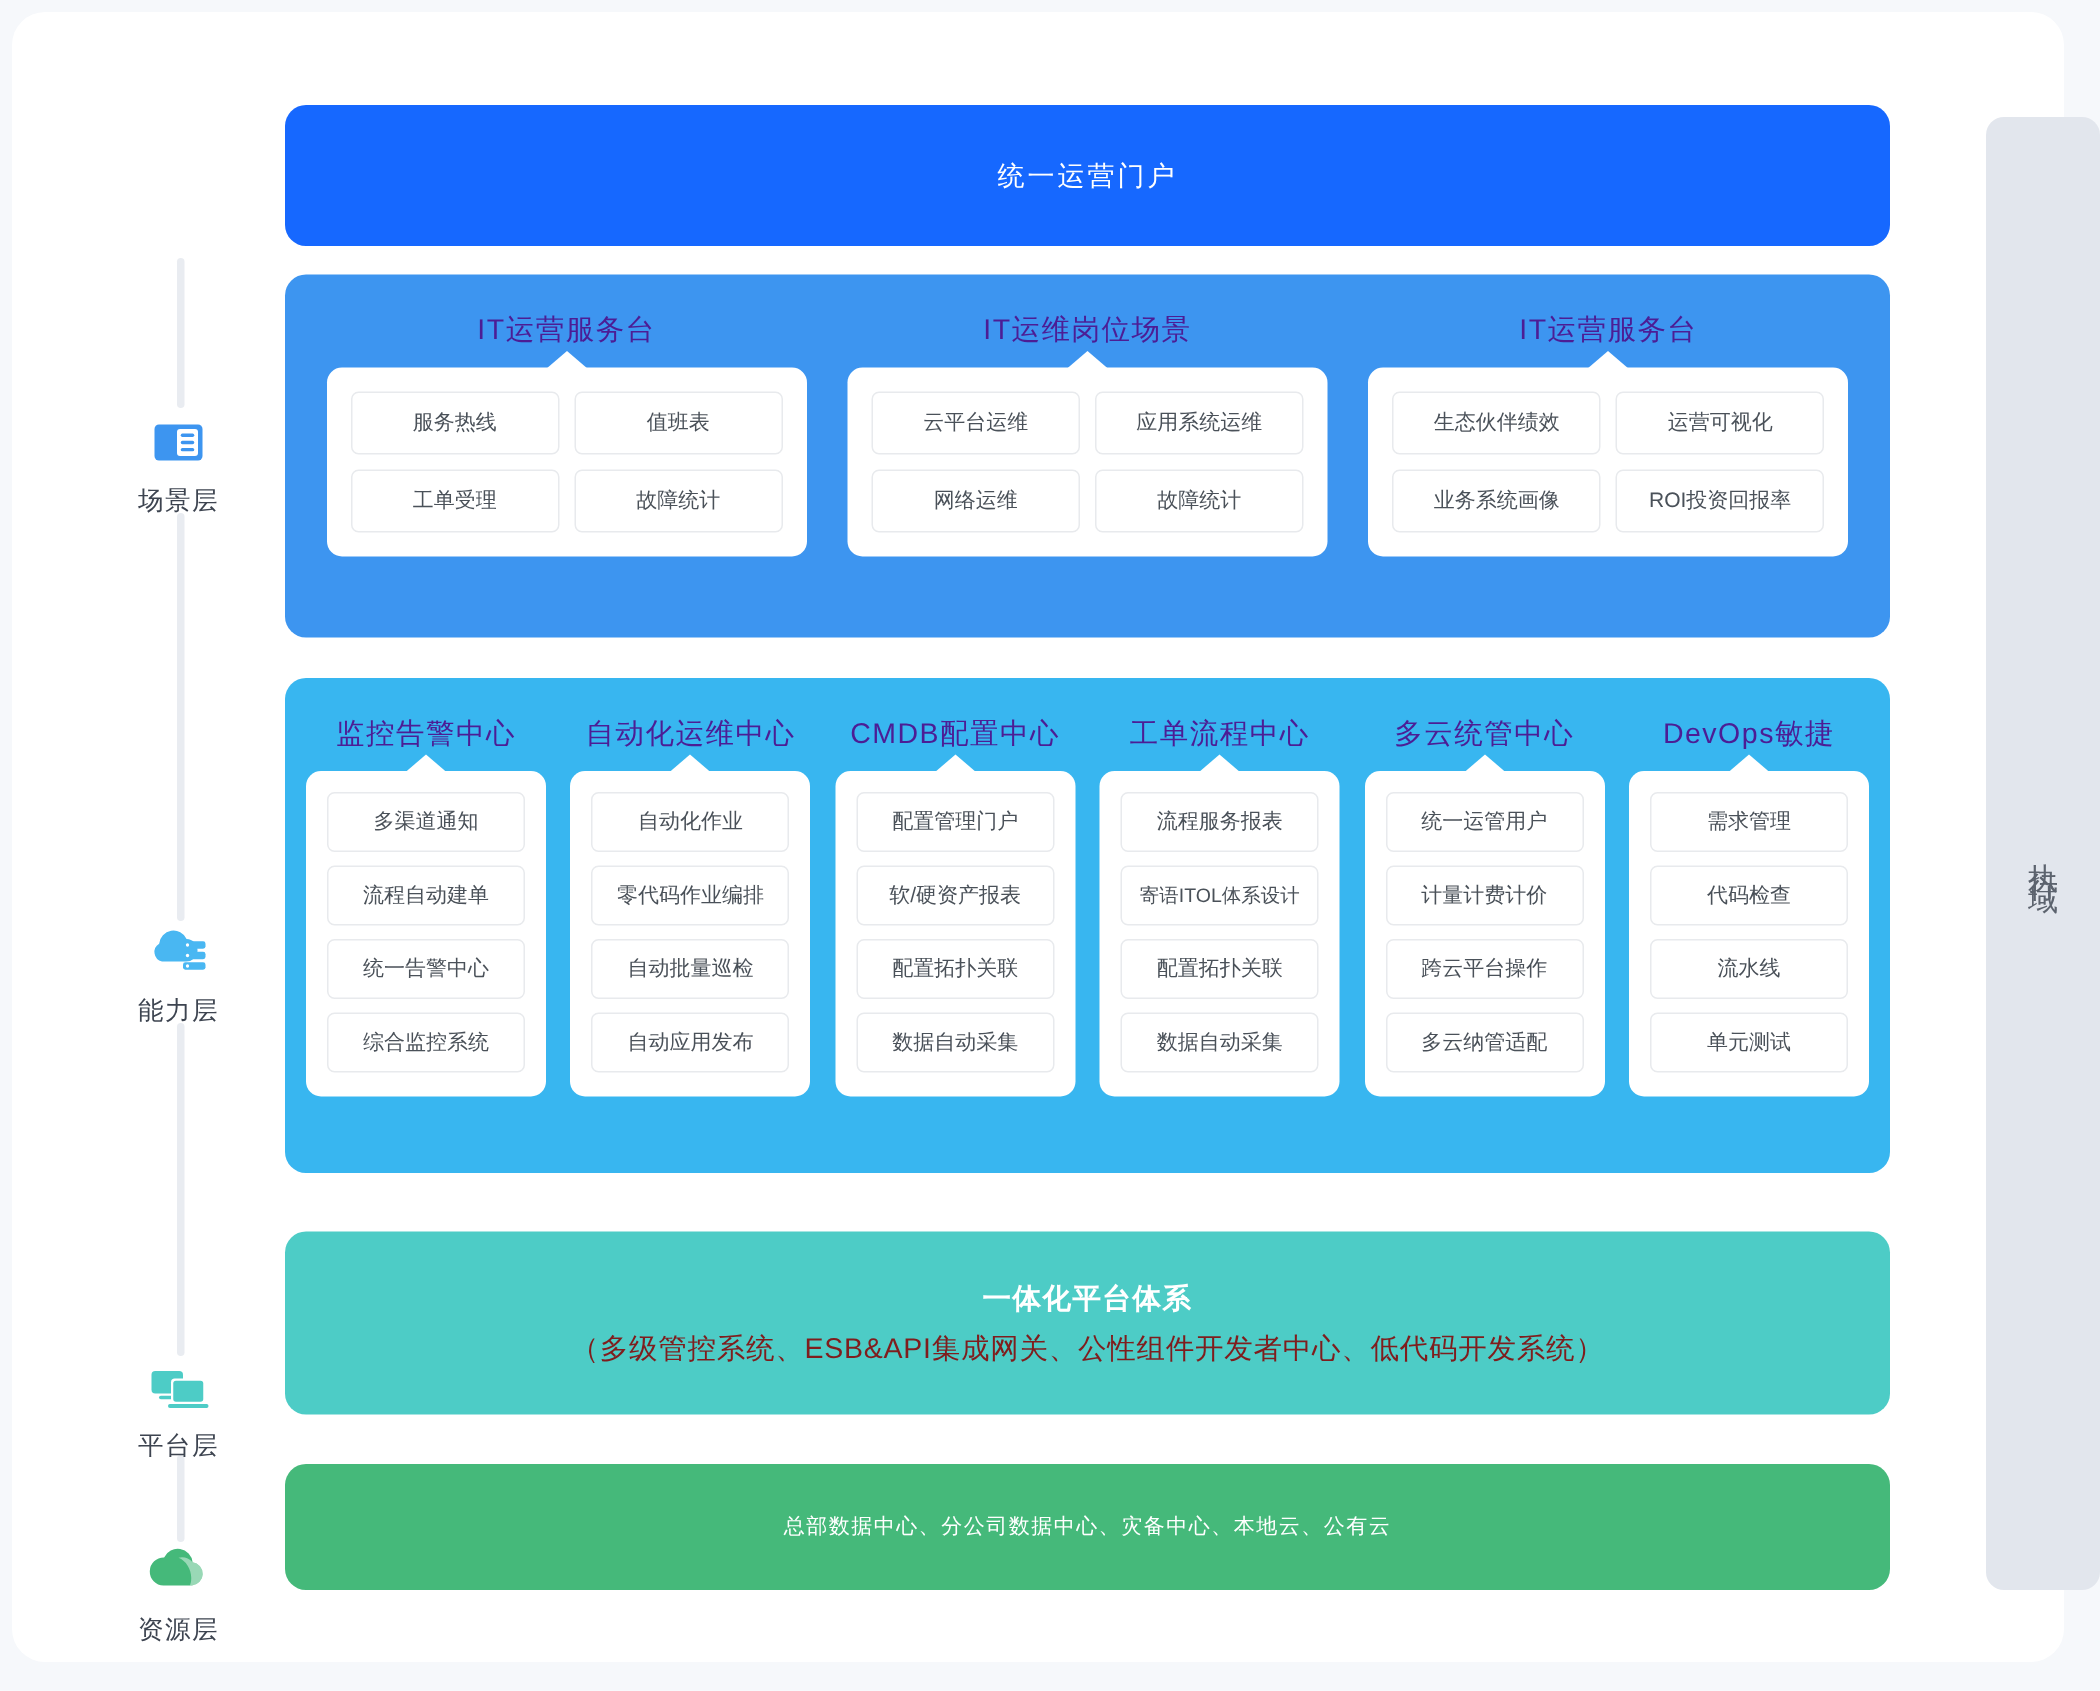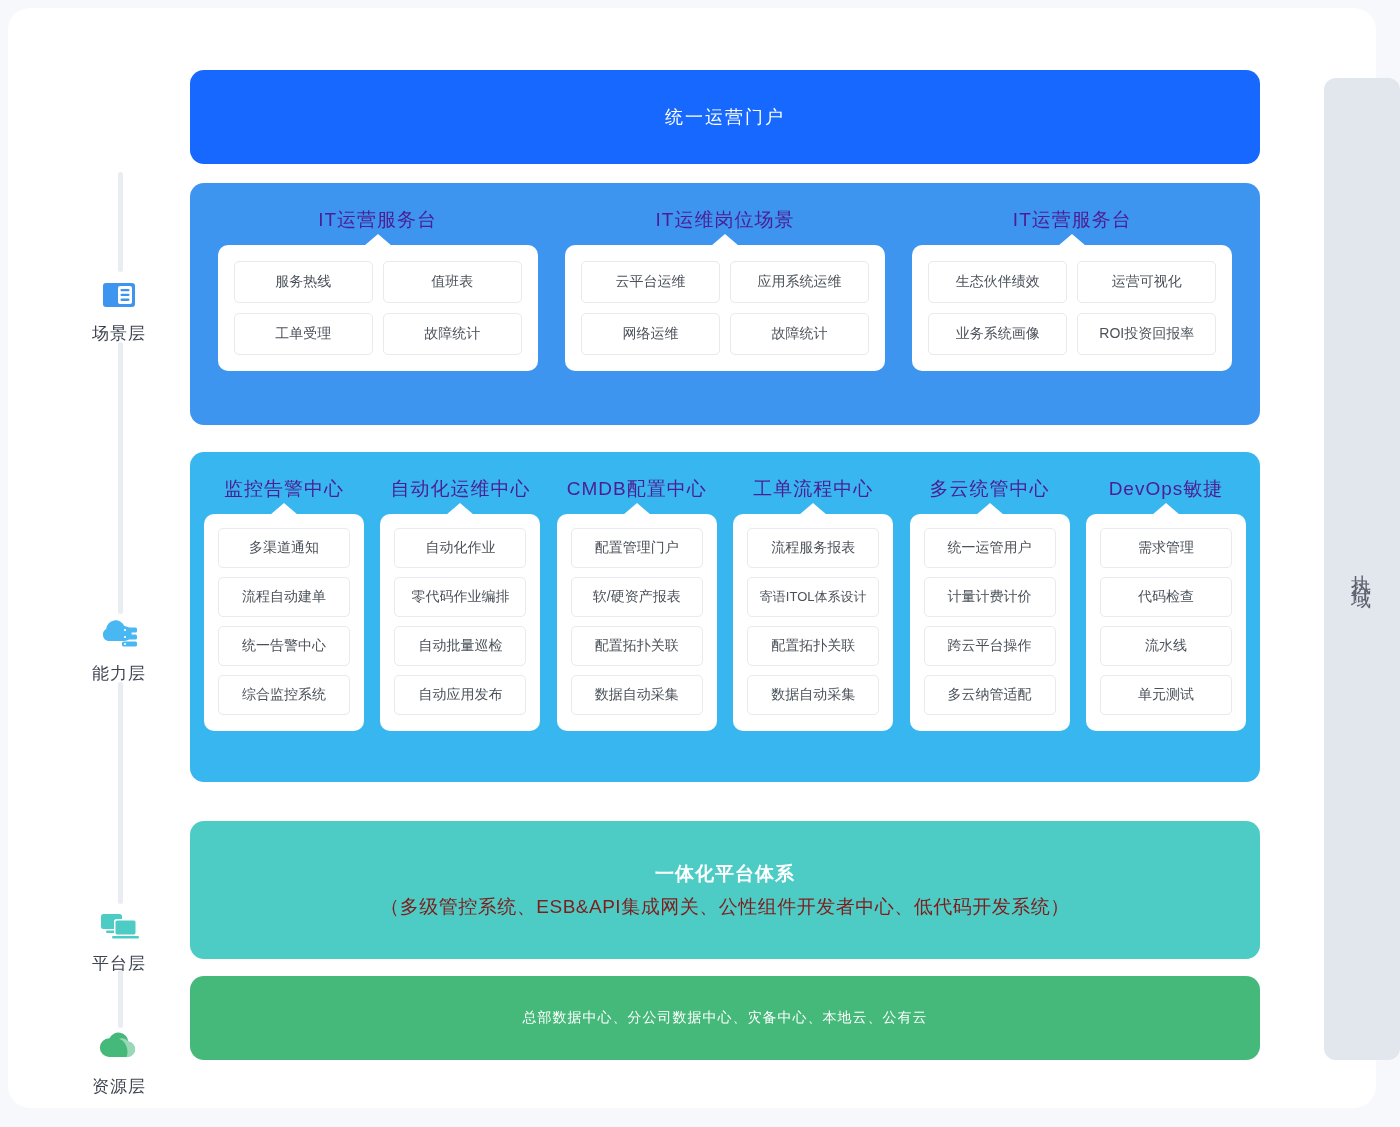--- a/index.html
+++ b/index.html
@@ -67,21 +67,21 @@
     top: 183px; height: 242px;
     background: #3d95f0;
     padding: 0 14px;
   }
   .capability {
     top: 452px; height: 330px;
     background: #38b6f0;
     padding: 0 14px;
   }
   .platform {
-    top: 821px; height: 138px;
+    top: 821px; height: 122px;
     background: #4dccc6;
     display: flex; flex-direction: column;
     align-items: center; justify-content: center;
   }
   .resource {
     top: 976px; height: 84px;
     background: #45b97a;
     display: flex; align-items: center; justify-content: center;
   }
   .platform-title {

